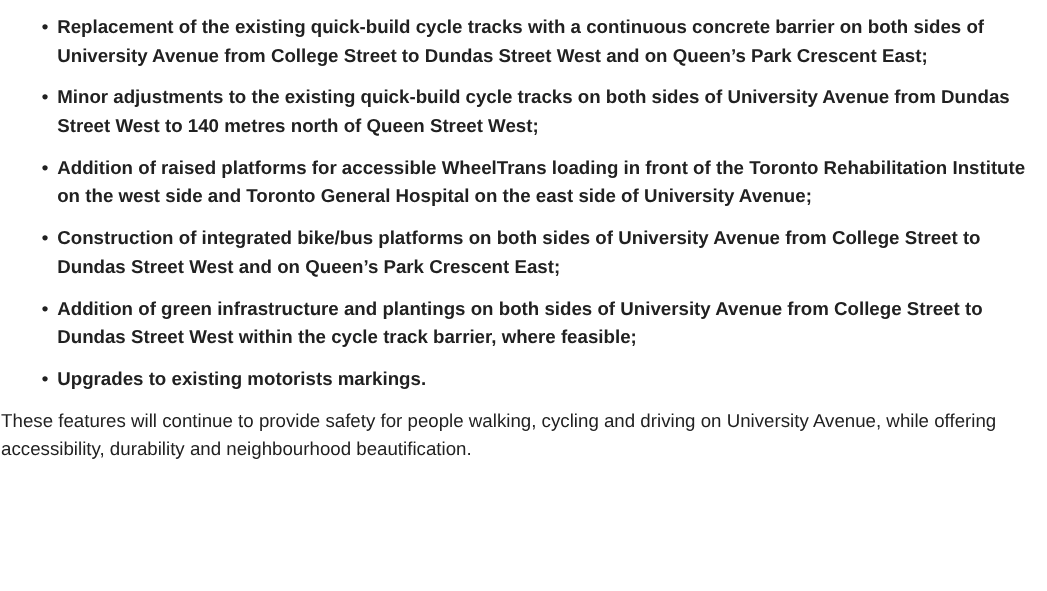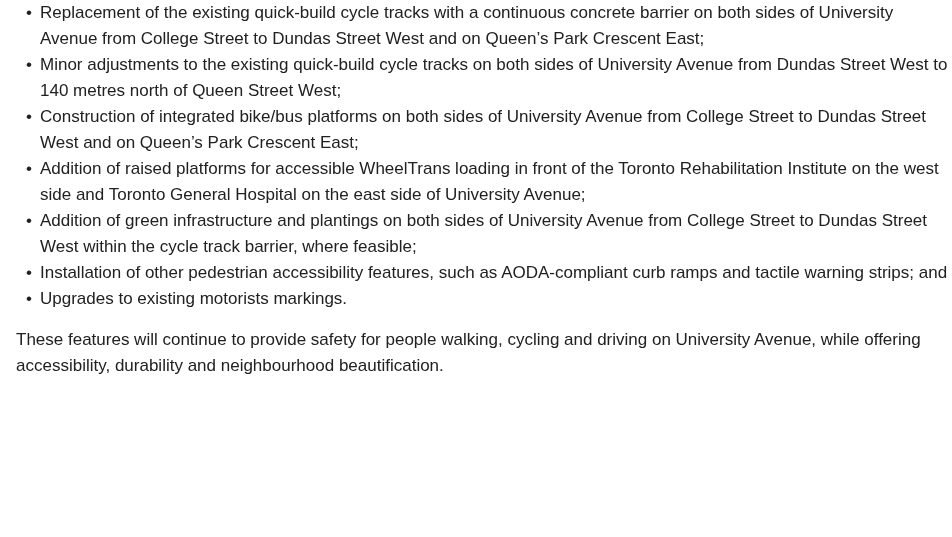--- a/index.html
+++ b/index.html
@@ -16,41 +16,41 @@
     font-size: 17px;
     line-height: 26px;
   }
   .feature-list {
     margin: 0 0 11px 0;
     padding: 0 0 0 40px;
     list-style: none;
   }
   .feature-list li {
     position: relative;
-    margin: 0;
+    margin: 12px;
     padding: 0;
+    font-weight: bold;
   }
   .feature-list li::before {
     content: "\2022";
     position: absolute;
     left: -14px;
     top: 0;
   }
   .closing {
-    margin: 15px;
+    margin: 0;
     padding: 0 16px 0 1px;
   }
 </style>
 </head>
 <body style="background: rgb(255, 255, 255); color: rgb(33, 33, 33);">
 
 <div>
   <ul class="feature-list">
     <li>Replacement of the existing quick-build cycle tracks with a continuous concrete barrier on both sides of University Avenue from College Street to Dundas Street West and on Queen’s Park Crescent East;</li>
     <li>Minor adjustments to the existing quick-build cycle tracks on both sides of University Avenue from Dundas Street West to 140 metres north of Queen Street West;</li>
+    <li>Addition of raised platforms for accessible WheelTrans loading in front of the Toronto Rehabilitation Institute on the west side and Toronto General Hospital on the east side of University Avenue;</li>
     <li>Construction of integrated bike/bus platforms on both sides of University Avenue from College Street to Dundas Street West and on Queen’s Park Crescent East;</li>
-    <li>Addition of raised platforms for accessible WheelTrans loading in front of the Toronto Rehabilitation Institute on the west side and Toronto General Hospital on the east side of University Avenue;</li>
     <li>Addition of green infrastructure and plantings on both sides of University Avenue from College Street to Dundas Street West within the cycle track barrier, where feasible;</li>
-    <li>Installation of other pedestrian accessibility features, such as AODA-compliant curb ramps and tactile warning strips; and</li>
     <li>Upgrades to existing motorists markings.</li>
   </ul>
   <p class="closing">These features will continue to provide safety for people walking, cycling and driving on University Avenue, while offering accessibility, durability and neighbourhood beautification.</p>
 </div>
 
 </body></html>

